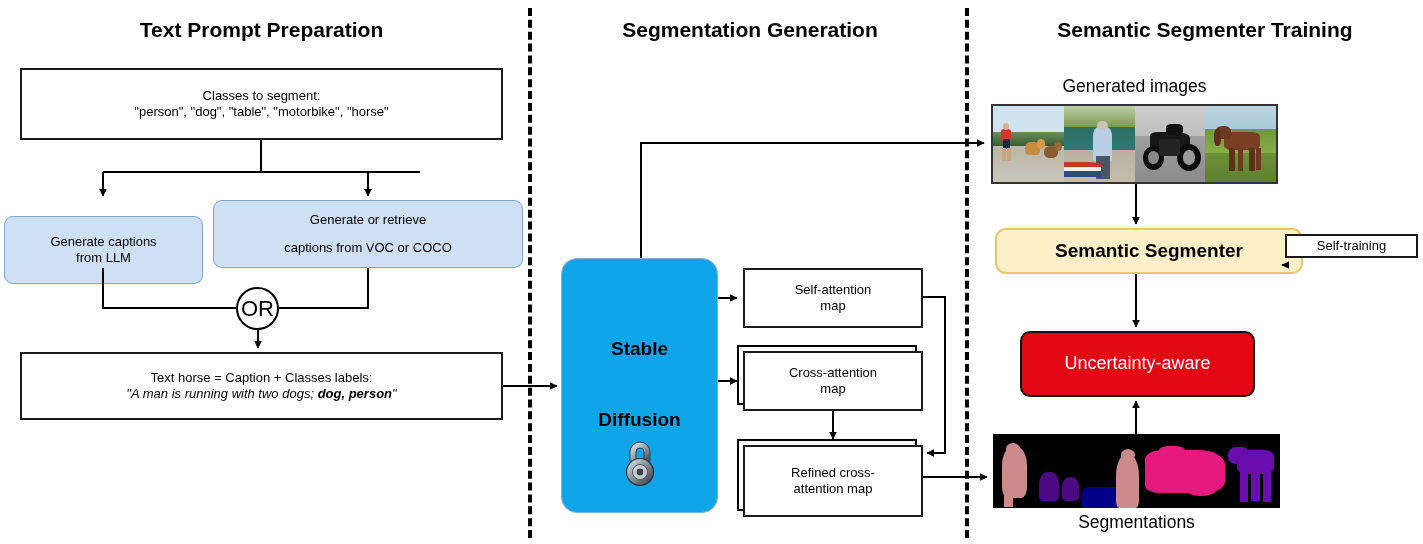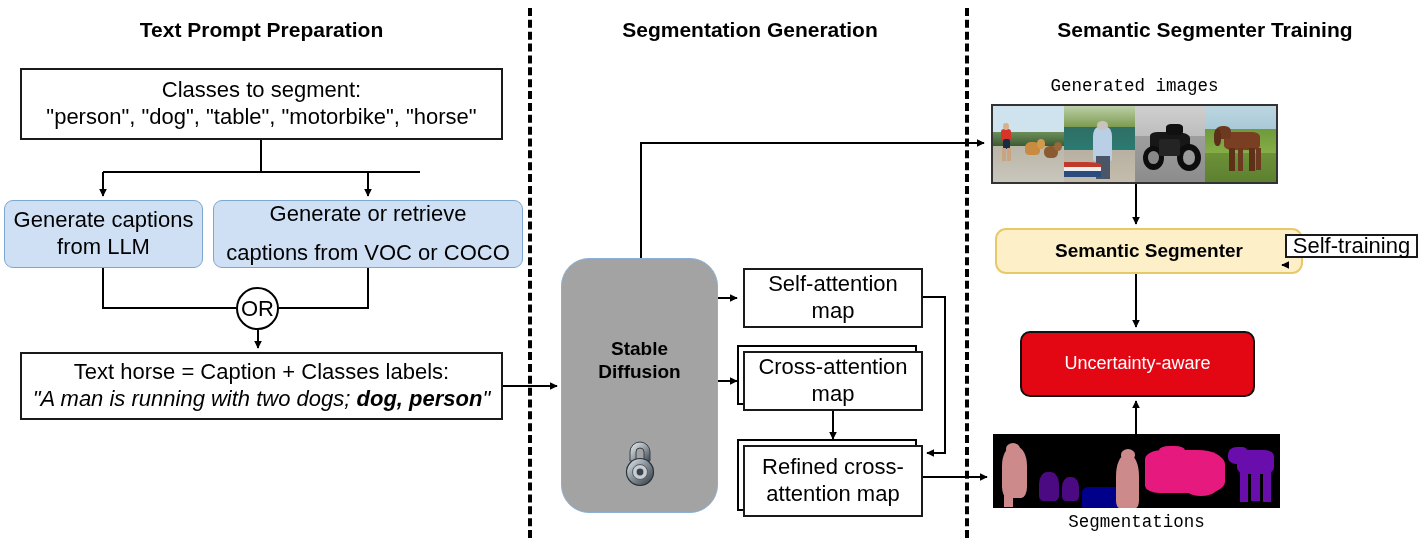--- a/index.html
+++ b/index.html
@@ -40,24 +40,24 @@
     display: flex;
     align-items: center;
     justify-content: center;
     text-align: center;
     line-height: 1.22;
     background: #ffffff;
     border: 2px solid #000000;
   }
   .box-white { background:#ffffff; border:2px solid #1a1a1a; }
   .box-blue  { background:#cfe0f5; border:1.5px solid #7da7d0; border-radius:9px; }
-  .box-blue-lg { background:#a3a3a3; border:1.5px solid #8ab0d8; border-radius:28px; }
+  .box-blue-lg { background:#0ea5e9; border:1.5px solid #8ab0d8; border-radius:16px;gap:48px; }
   .box-yellow{ background:#fdf0c8; border:2px solid #e8c96a; border-radius:11px; }
   .box-red   { background:#e30613; border:2px solid #111111; border-radius:10px; color:#ffffff; }
-  .t17 { font-size: 22px; }
+  .t17 { font-size: 13px; }
   .t18 { font-size: 18px; }
   .t19 { font-size: 19px; }
   .bold { font-weight: bold; }
   .ital { font-style: italic; }
 
   
   .stack-back {
     background:#ffffff;
     border:2px solid #000;
   }
@@ -85,21 +85,20 @@
   .strip {
     display: flex;
     border: 2px solid #333;
     overflow: hidden;
   }
   .strip > div { height: 100%; }
   .caption {
     font-size: 17.5px;
     text-align: center;
     white-space: nowrap;
-    font-family: Liberation Mono, monospace;
   }
 
   
   .ph { position: relative; overflow: hidden; }
   .ph-runner {
     background:
       linear-gradient(#cfe3ee 0%, #cfe3ee 34%, #6d8f5a 34%, #3e5c33 52%, #b9b5a8 52%, #c9c6bb 100%);
   }
   .ph-lake {
     background:
@@ -135,21 +134,21 @@
   <div class="abs panel-title" style="left:995px; top:18px; width:420px;">Semantic Segmenter Training</div>
 
   <div class="abs divider" style="left:528px; top:8px; height:530px;"></div>
   <div class="abs divider" style="left:965px; top:8px; height:530px;"></div>
 
   <div class="abs box box-white" style="left:20px; top:68px; width:483px; height:72px; flex-direction:column;">
     <div class="t17">Classes to segment:</div>
     <div class="t17">"person", "dog", "table", "motorbike", "horse"</div>
   </div>
 
-  <div class="abs box box-blue" style="left:4px; top:200px; width:199px; height:68px; flex-direction:column;">
+  <div class="abs box box-blue" style="left:4px; top:216px; width:199px; height:68px; flex-direction:column;">
     <div class="t17">Generate captions</div>
     <div class="t17">from LLM</div>
   </div>
 
   <div class="abs box box-blue" style="left:213px; top:200px; width:310px; height:68px; flex-direction:column;gap:12px;">
     <div class="t17">Generate or retrieve</div>
     <div class="t17">captions from VOC or COCO</div>
   </div>
 
   <div class="abs or-circle" style="left:236px; top:287px; width:43px; height:43px;">

